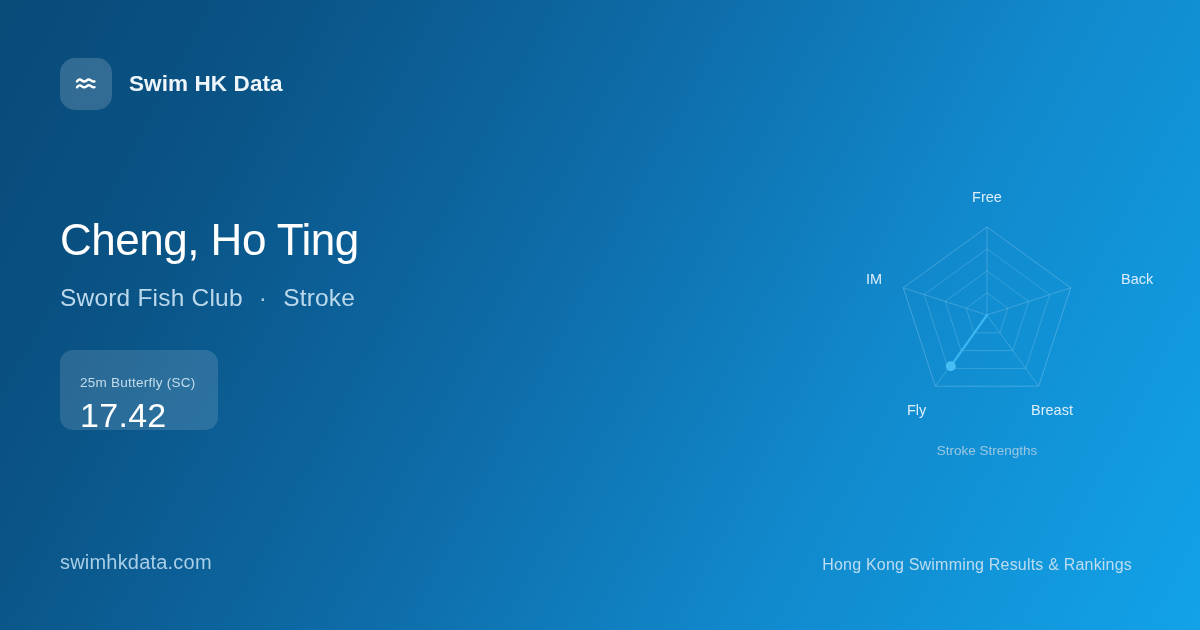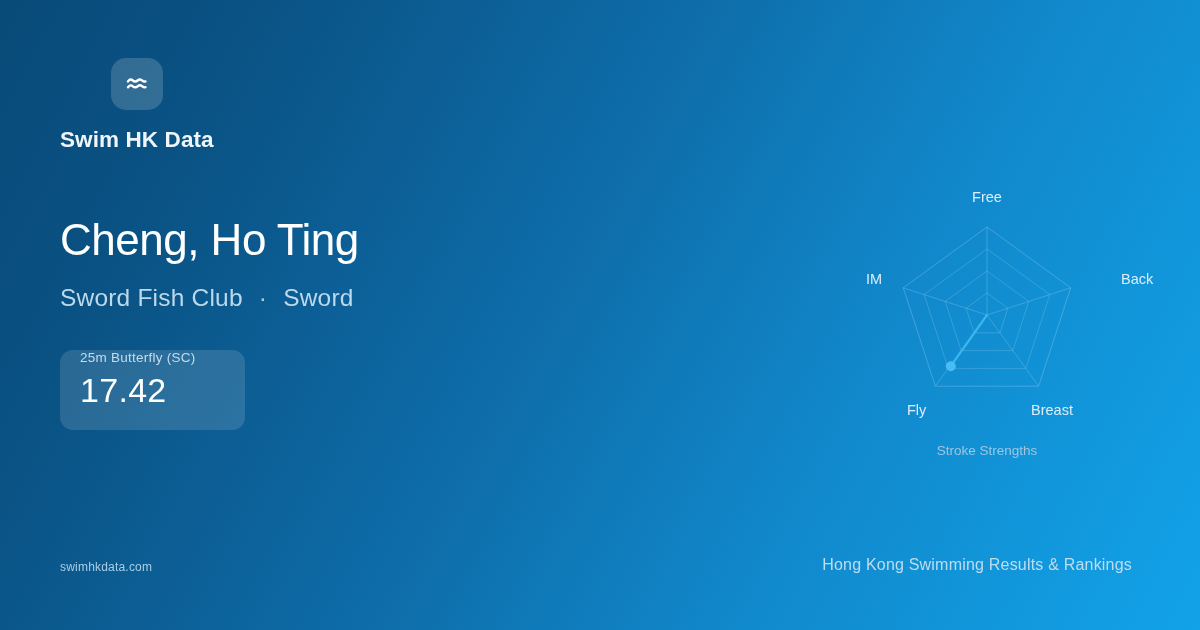--- a/index.html
+++ b/index.html
@@ -29,21 +29,20 @@
   }
 
   
   .brand {
     position: absolute;
     left: 60px;
     top: 58px;
     display: flex;
     align-items: center;
     gap: 17px;
-    flex-direction: column;
   }
   .brand-mark {
     width: 52px;
     height: 52px;
     border-radius: 15px;
     background: rgba(255, 255, 255, 0.17);
     display: flex;
     align-items: center;
     justify-content: center;
   }
@@ -84,24 +83,24 @@
     display: inline-block;
     padding: 0 9px;
     color: #a8cde3;
   }
 
   
   .stat-card {
     position: absolute;
     left: 60px;
     top: 350px;
-    width: 185px;
+    width: 158px;
     height: 80px;
     box-sizing: border-box;
-    padding: 0 20px 0 20px;
+    padding: 25px 20px 0 20px;
     border-radius: 13px;
     background: rgba(255, 255, 255, 0.135);
   }
   .stat-label {
     font-size: 13.5px;
     font-weight: 400;
     color: #c3dcec;
     letter-spacing: 0.25px;
     white-space: nowrap;
   }
@@ -146,21 +145,21 @@
     font-size: 13.5px;
     color: #9cc6e2;
     white-space: nowrap;
   }
 
   
   .footer-left {
     position: absolute;
     left: 60px;
     bottom: 56px;
-    font-size: 12px;
+    font-size: 20px;
     color: #a9cee6;
     letter-spacing: 0.2px;
   }
   .footer-right {
     position: absolute;
     right: 68px;
     bottom: 56px;
     font-size: 16px;
     color: #bddcf0;
     letter-spacing: 0.2px;
@@ -181,21 +180,21 @@
       </span>
     </div>
     <div class="brand-name">Swim HK Data</div>
   </div>
 
   <div class="hero">
     <h1 class="athlete-name">Cheng, Ho Ting</h1>
     <p class="athlete-meta">
       <span>Sword Fish Club</span>
       <span class="meta-sep">·</span>
-      <span>Sword</span>
+      <span>Stroke</span>
     </p>
   </div>
 
   <div class="stat-card">
     <div class="stat-label">25m Butterfly  (SC)</div>
     <div class="stat-value">17.42</div>
   </div>
 
   <div class="radar-wrap">
     <svg class="radar-svg" width="300" height="290" viewBox="0 0 300 290" aria-hidden="true">

